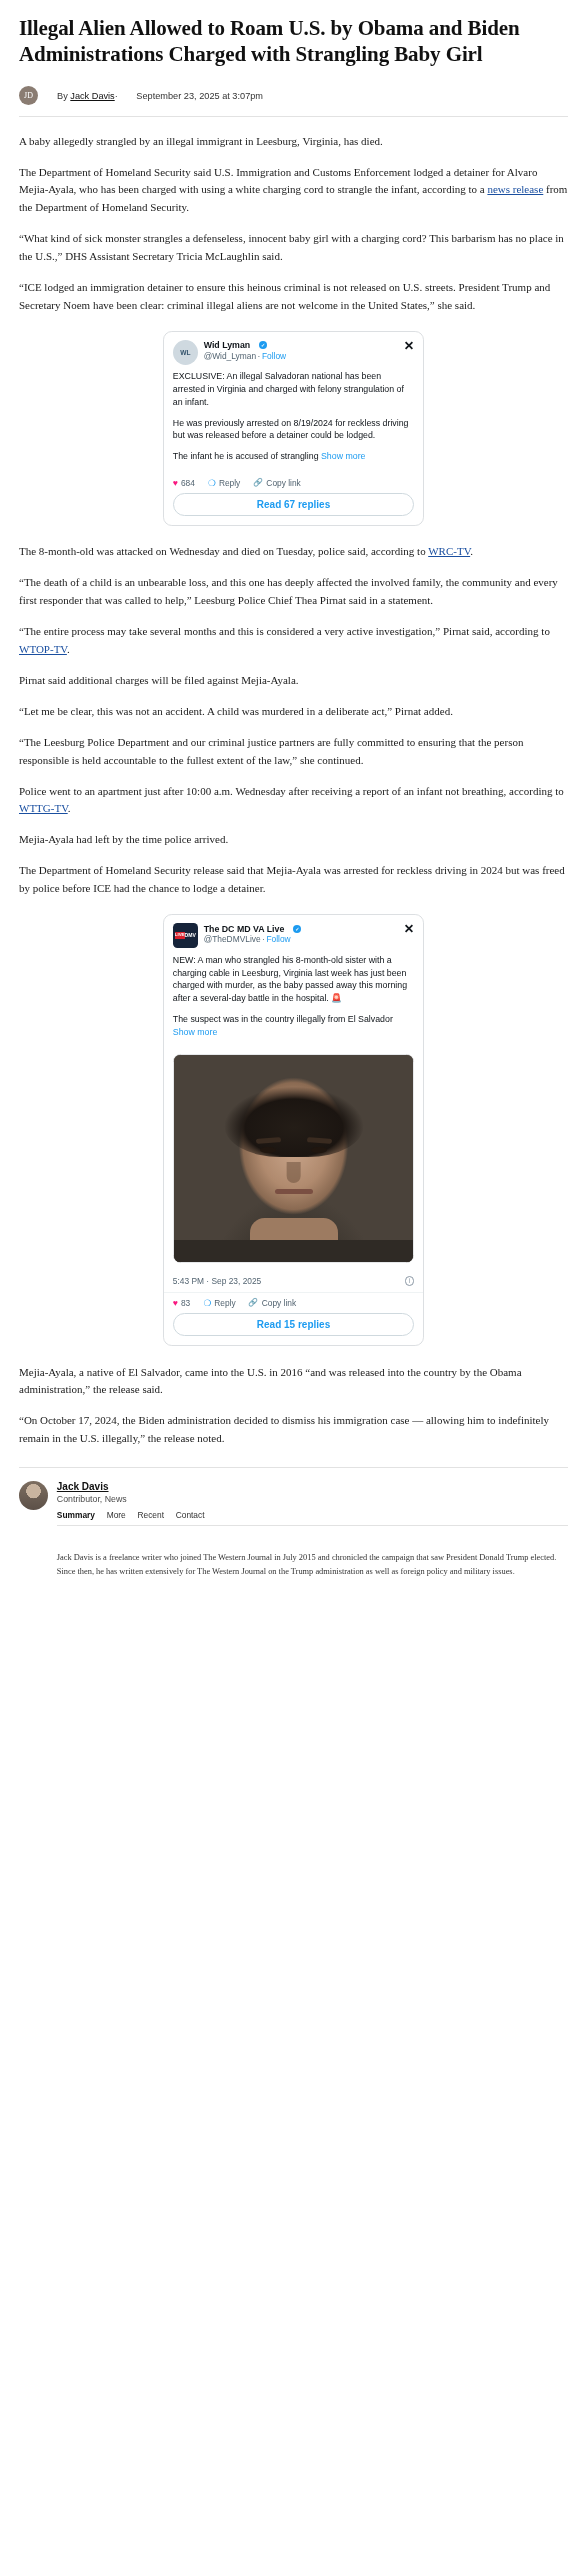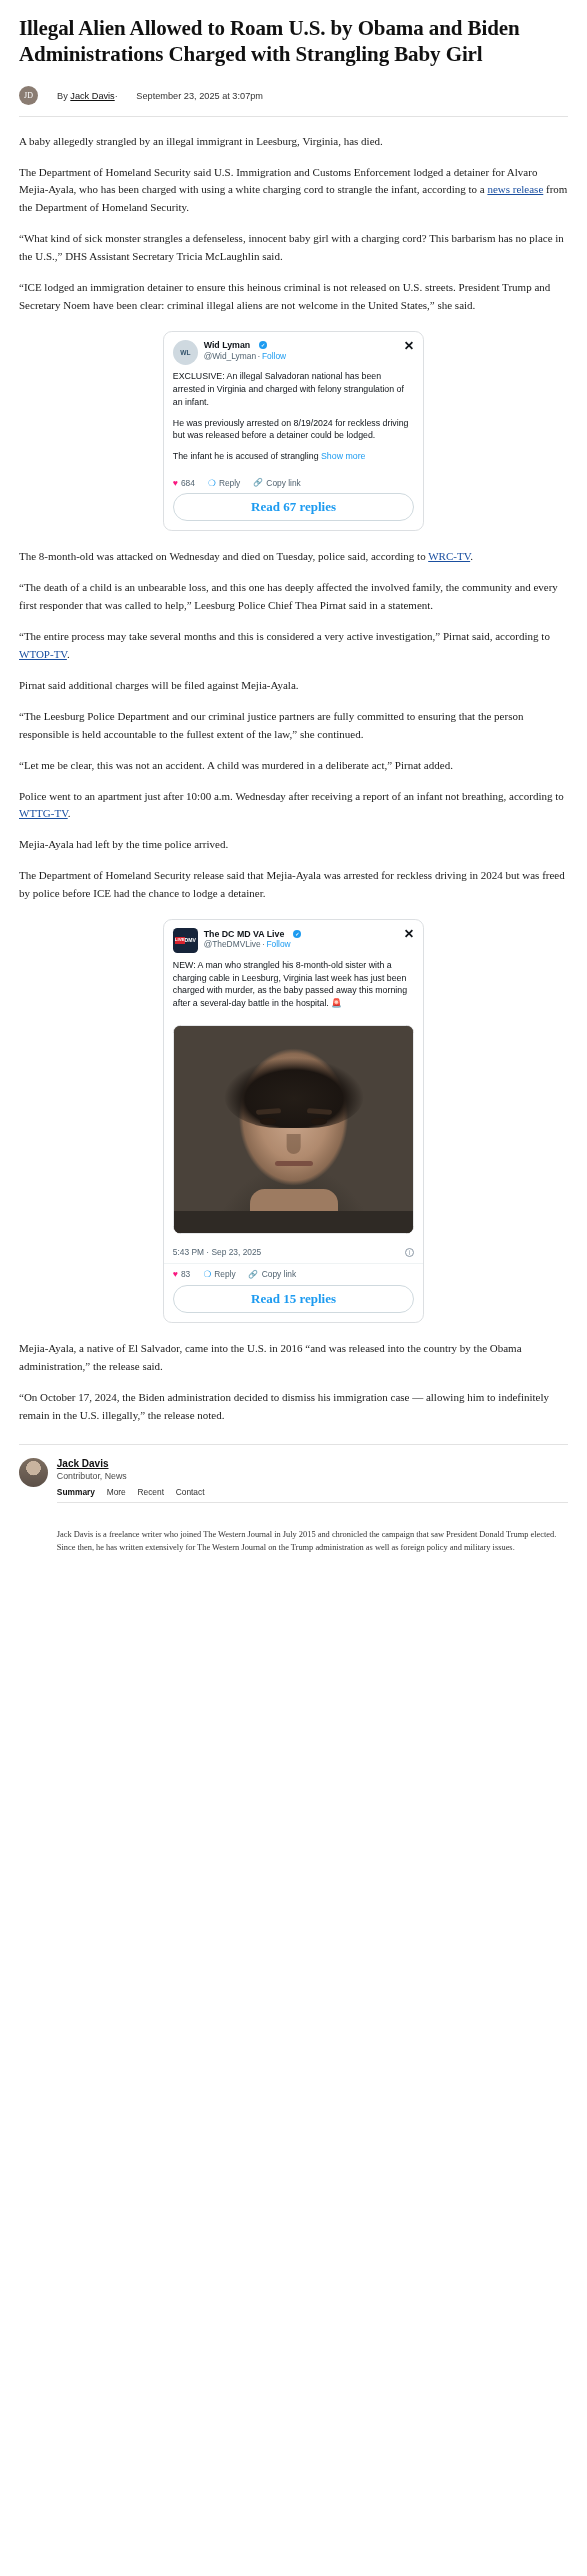--- a/index.html
+++ b/index.html
@@ -189,24 +189,23 @@
   .tw-actions .act { display:flex; align-items:center; gap:2.9px; }
   .heart { color:#f91880; font-size:8.8px; }
   .bubble { color:#1d9bf0; font-size:8.8px; }
   .link-ic { color:#536471; font-size:8px; }
   .tw-replies {
     margin: 0 8.8px 8.8px 8.8px;
     border: 0.7px solid #cfd9de;
     border-radius: 733px;
     text-align: center;
     padding: 5.1px 0;
-    font-size: 13px;
+    font-size: 10px;
     color: #1d9bf0;
     font-weight: 600;
-    font-family: Liberation Serif, serif;
   }
 
   
   .author-box {
     border-top: 0.7px solid #e2e2e2;
     margin-top: 19px;
     padding-top: 13.2px;
     display: flex;
     gap: 8.8px;
   }
@@ -296,22 +295,22 @@
       </span>
     </div>
     <div class="tw-replies">Read 67 replies</div>
   </div>
 
   <div>
     <p class="body">The 8-month-old was attacked on Wednesday and died on Tuesday, police said, according to <a href="#">WRC-TV</a>.</p>
     <p class="body">“The death of a child is an unbearable loss, and this one has deeply affected the involved family, the community and every first responder that was called to help,” Leesburg Police Chief Thea Pirnat said in a statement.</p>
     <p class="body">“The entire process may take several months and this is considered a very active investigation,” Pirnat said, according to <a href="#">WTOP-TV</a>.</p>
     <p class="body">Pirnat said additional charges will be filed against Mejia-Ayala.</p>
+    <p class="body">“Let me be clear, this was not an accident. A child was murdered in a deliberate act,” Pirnat added.</p>
     <p class="body">“The Leesburg Police Department and our criminal justice partners are fully committed to ensuring that the person responsible is held accountable to the fullest extent of the law,” she continued.</p>
-    <p class="body">“Let me be clear, this was not an accident. A child was murdered in a deliberate act,” Pirnat added.</p>
     <p class="body">Police went to an apartment just after 10:00 a.m. Wednesday after receiving a report of an infant not breathing, according to <a href="#">WTTG-TV</a>.</p>
     <p class="body">Mejia-Ayala had left by the time police arrived.</p>
     <p class="body">The Department of Homeland Security release said that Mejia-Ayala was arrested for reckless driving in 2024 but was freed by police before ICE had the chance to lodge a detainer.</p>
   </div>
 
   <div class="tweet">
     <div class="tweet-head">
       <div class="tw-avatar live">
         <span class="redbar">LIVE</span>
         <span>DMV</span>
@@ -322,20 +321,24 @@
           <span class="verified">✓</span>
         </div>
         <div class="tw-handle">
           <span>@TheDMVLive</span><span class="dot">·</span><span class="tw-follow">Follow</span>
         </div>
       </div>
       <div class="tw-close">✕</div>
     </div>
     <div class="tw-body">
       <p>NEW: A man who strangled his 8-month-old sister with a charging cable in Leesburg, Virginia last week has just been charged with murder, as the baby passed away this morning after a several-day battle in the hospital. 🚨</p>
+      <p>
+        <span>The suspect was in the country illegally from El Salvador</span>
+        <span class="tw-showmore">Show more</span>
+      </p>
     </div>
     <div class="tw-photo">
       <div class="mug">
         <div class="hair"></div>
         <div class="brow-l"></div>
         <div class="brow-r"></div>
         <div class="eye-l"></div>
         <div class="eye-r"></div>
         <div class="nose"></div>
         <div class="mouth"></div>

